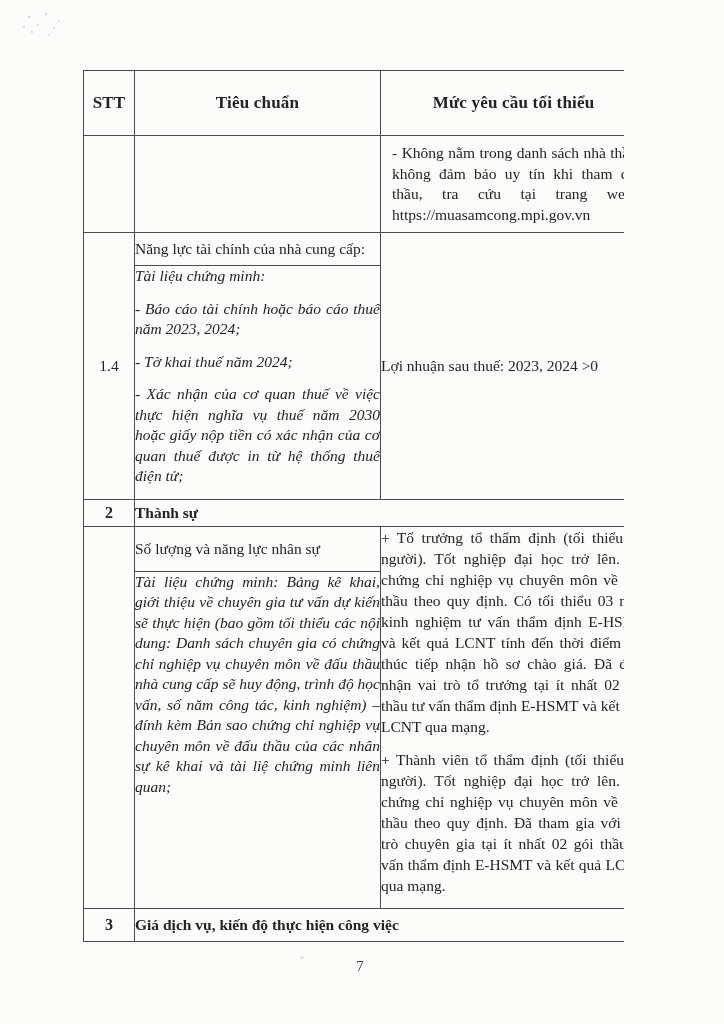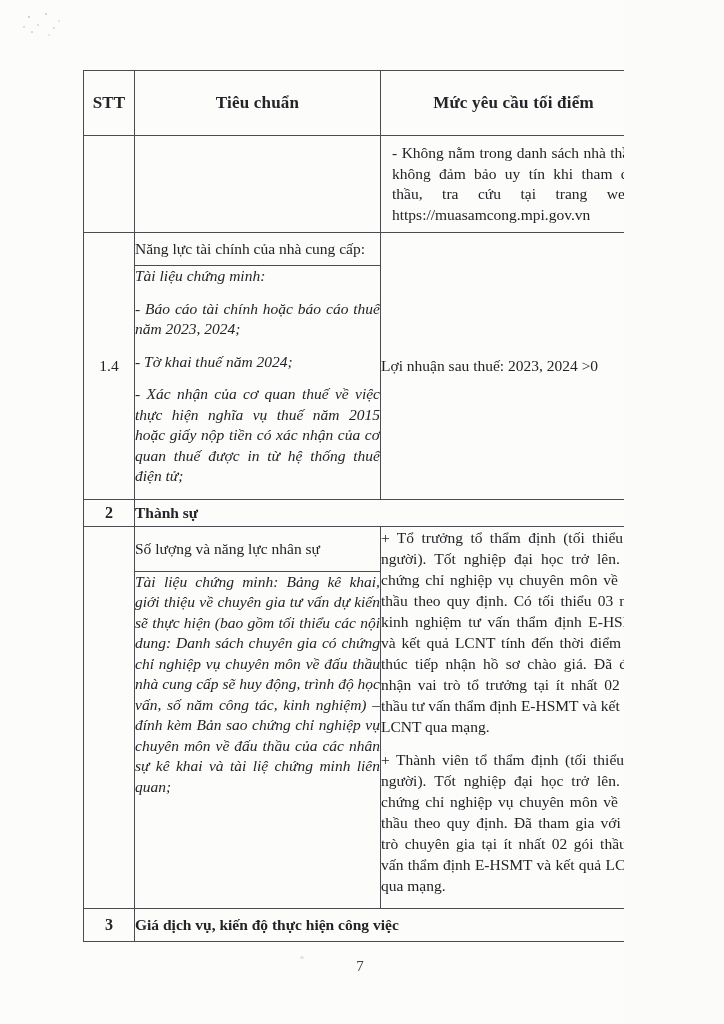--- a/index.html
+++ b/index.html
@@ -104,42 +104,42 @@
   <table class="doc-table">
     <colgroup>
       <col style="width:51px">
       <col style="width:246px">
       <col style="width:266px">
     </colgroup>
     <tbody>
       <tr>
         <th>STT</th>
         <th>Tiêu chuẩn</th>
-        <th>Mức yêu cầu tối điểm</th>
+        <th>Mức yêu cầu tối thiểu</th>
       </tr>
 
       <tr>
         <td class="c-stt row-a-cell"></td>
         <td class="row-a-cell"></td>
         <td class="row-a-cell">
           <p class="p-req-top">- Không nằm trong danh sách nhà thầu không đảm bảo uy tín khi tham dự thầu, tra cứu tại trang web: https://muasamcong.mpi.gov.vn</p>
         </td>
       </tr>
 
       <tr>
         <td class="c-stt" rowspan="2">1.4</td>
         <td class="cell-fin-title">Năng lực tài chính của nhà cung cấp:</td>
         <td class="cell-profit" rowspan="2">Lợi nhuận sau thuế: 2023, 2024  &gt;0</td>
       </tr>
       <tr>
         <td class="cell-evidence-14">
           <p>Tài liệu chứng minh:</p>
           <p>- Báo cáo tài chính hoặc báo cáo thuế năm 2023, 2024;</p>
           <p>- Tờ khai thuế năm 2024;</p>
-          <p>- Xác nhận của cơ quan thuế về việc thực hiện nghĩa vụ thuế năm 2015 hoặc giấy nộp tiền có xác nhận của cơ quan thuế được in từ hệ thống thuế điện tử;</p>
+          <p>- Xác nhận của cơ quan thuế về việc thực hiện nghĩa vụ thuế năm 2030 hoặc giấy nộp tiền có xác nhận của cơ quan thuế được in từ hệ thống thuế điện tử;</p>
         </td>
       </tr>
 
       <tr>
         <td class="c-stt bold section-num-cell">2</td>
         <td class="section-title-cell" colspan="2">Thành sự</td>
       </tr>
 
       <tr>
         <td class="c-stt" rowspan="2"></td>

